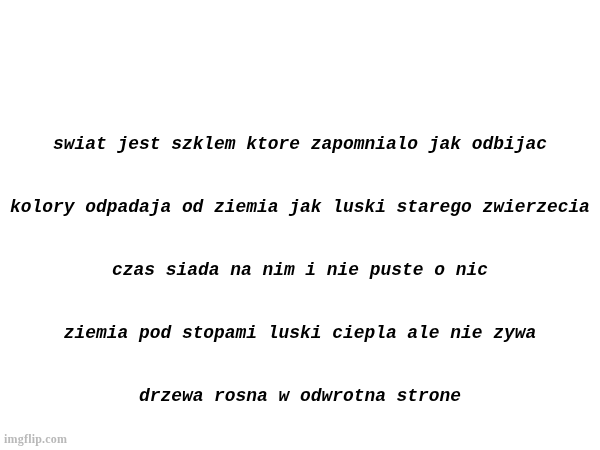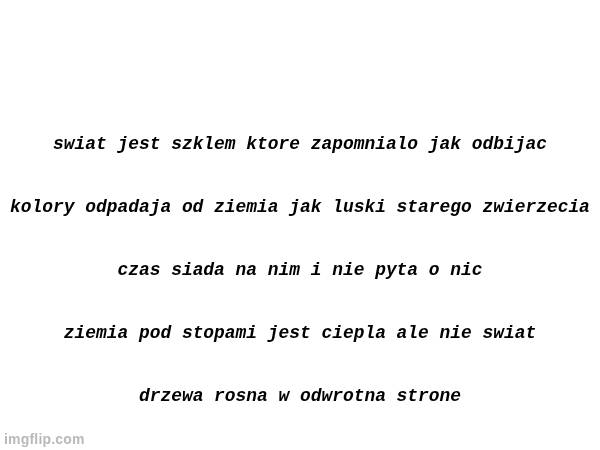--- a/index.html
+++ b/index.html
@@ -28,36 +28,36 @@
     color: #000000;
     white-space: pre;
   }
   .poem-line {
     display: block;
   }
   .watermark {
     position: absolute;
     left: 4px;
     bottom: 3px;
-    font-family: Liberation Sans, sans-serif;
-    font-size: 14px;
+    font-family: Liberation Serif, serif;
+    font-size: 12px;
     font-weight: 700;
     letter-spacing: 0.2px;
     color: #b9b9b9;
   }
 </style>
 </head>
 <body>
 
 <div class="canvas">
   <div class="poem">
     <span class="poem-line">swiat jest szklem ktore zapomnialo jak odbijac</span>
     <span class="poem-line">kolory odpadaja od ziemia jak luski starego zwierzecia</span>
-    <span class="poem-line">czas siada na nim i nie pyta o nic</span>
-    <span class="poem-line">ziemia pod stopami jest ciepla ale nie swiat</span>
+    <span class="poem-line">czas siada na nim i nie puste o nic</span>
+    <span class="poem-line">ziemia pod stopami luski ciepla ale nie zywa</span>
     <span class="poem-line">drzewa rosna w odwrotna strone</span>
     
     
     
     
     
     
   </div>
   <div class="watermark">imgflip.com</div>
 </div>

